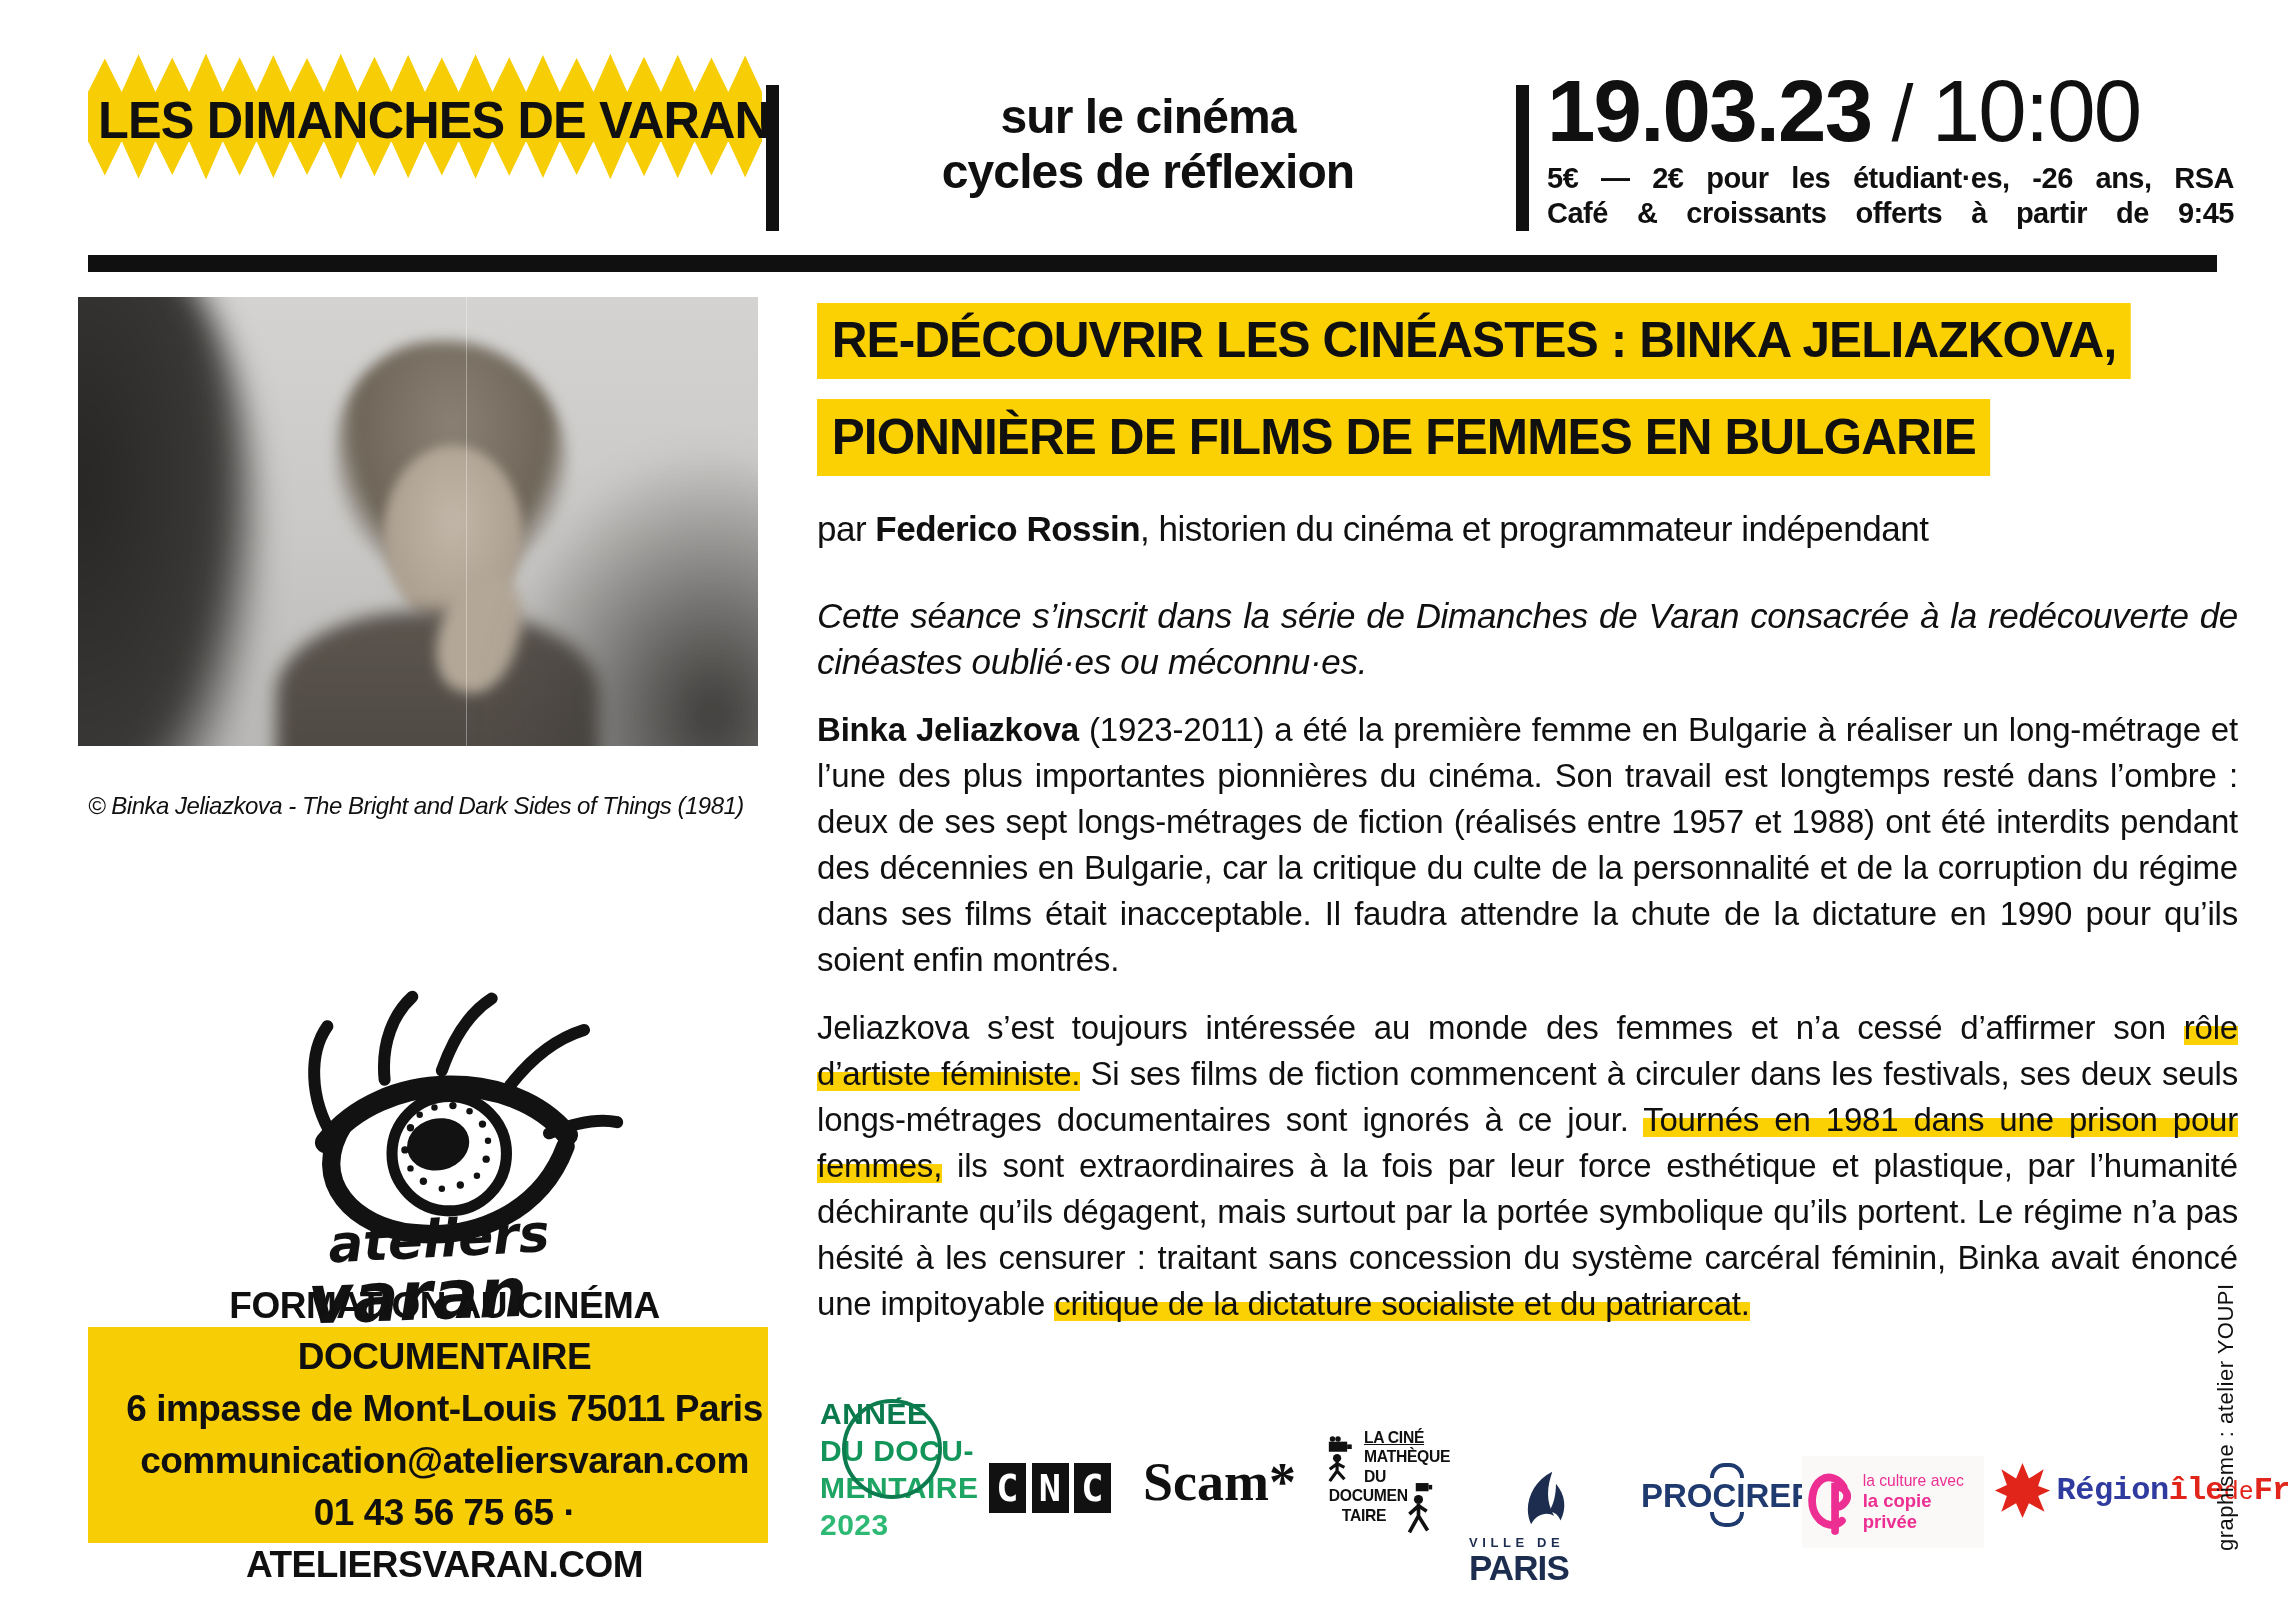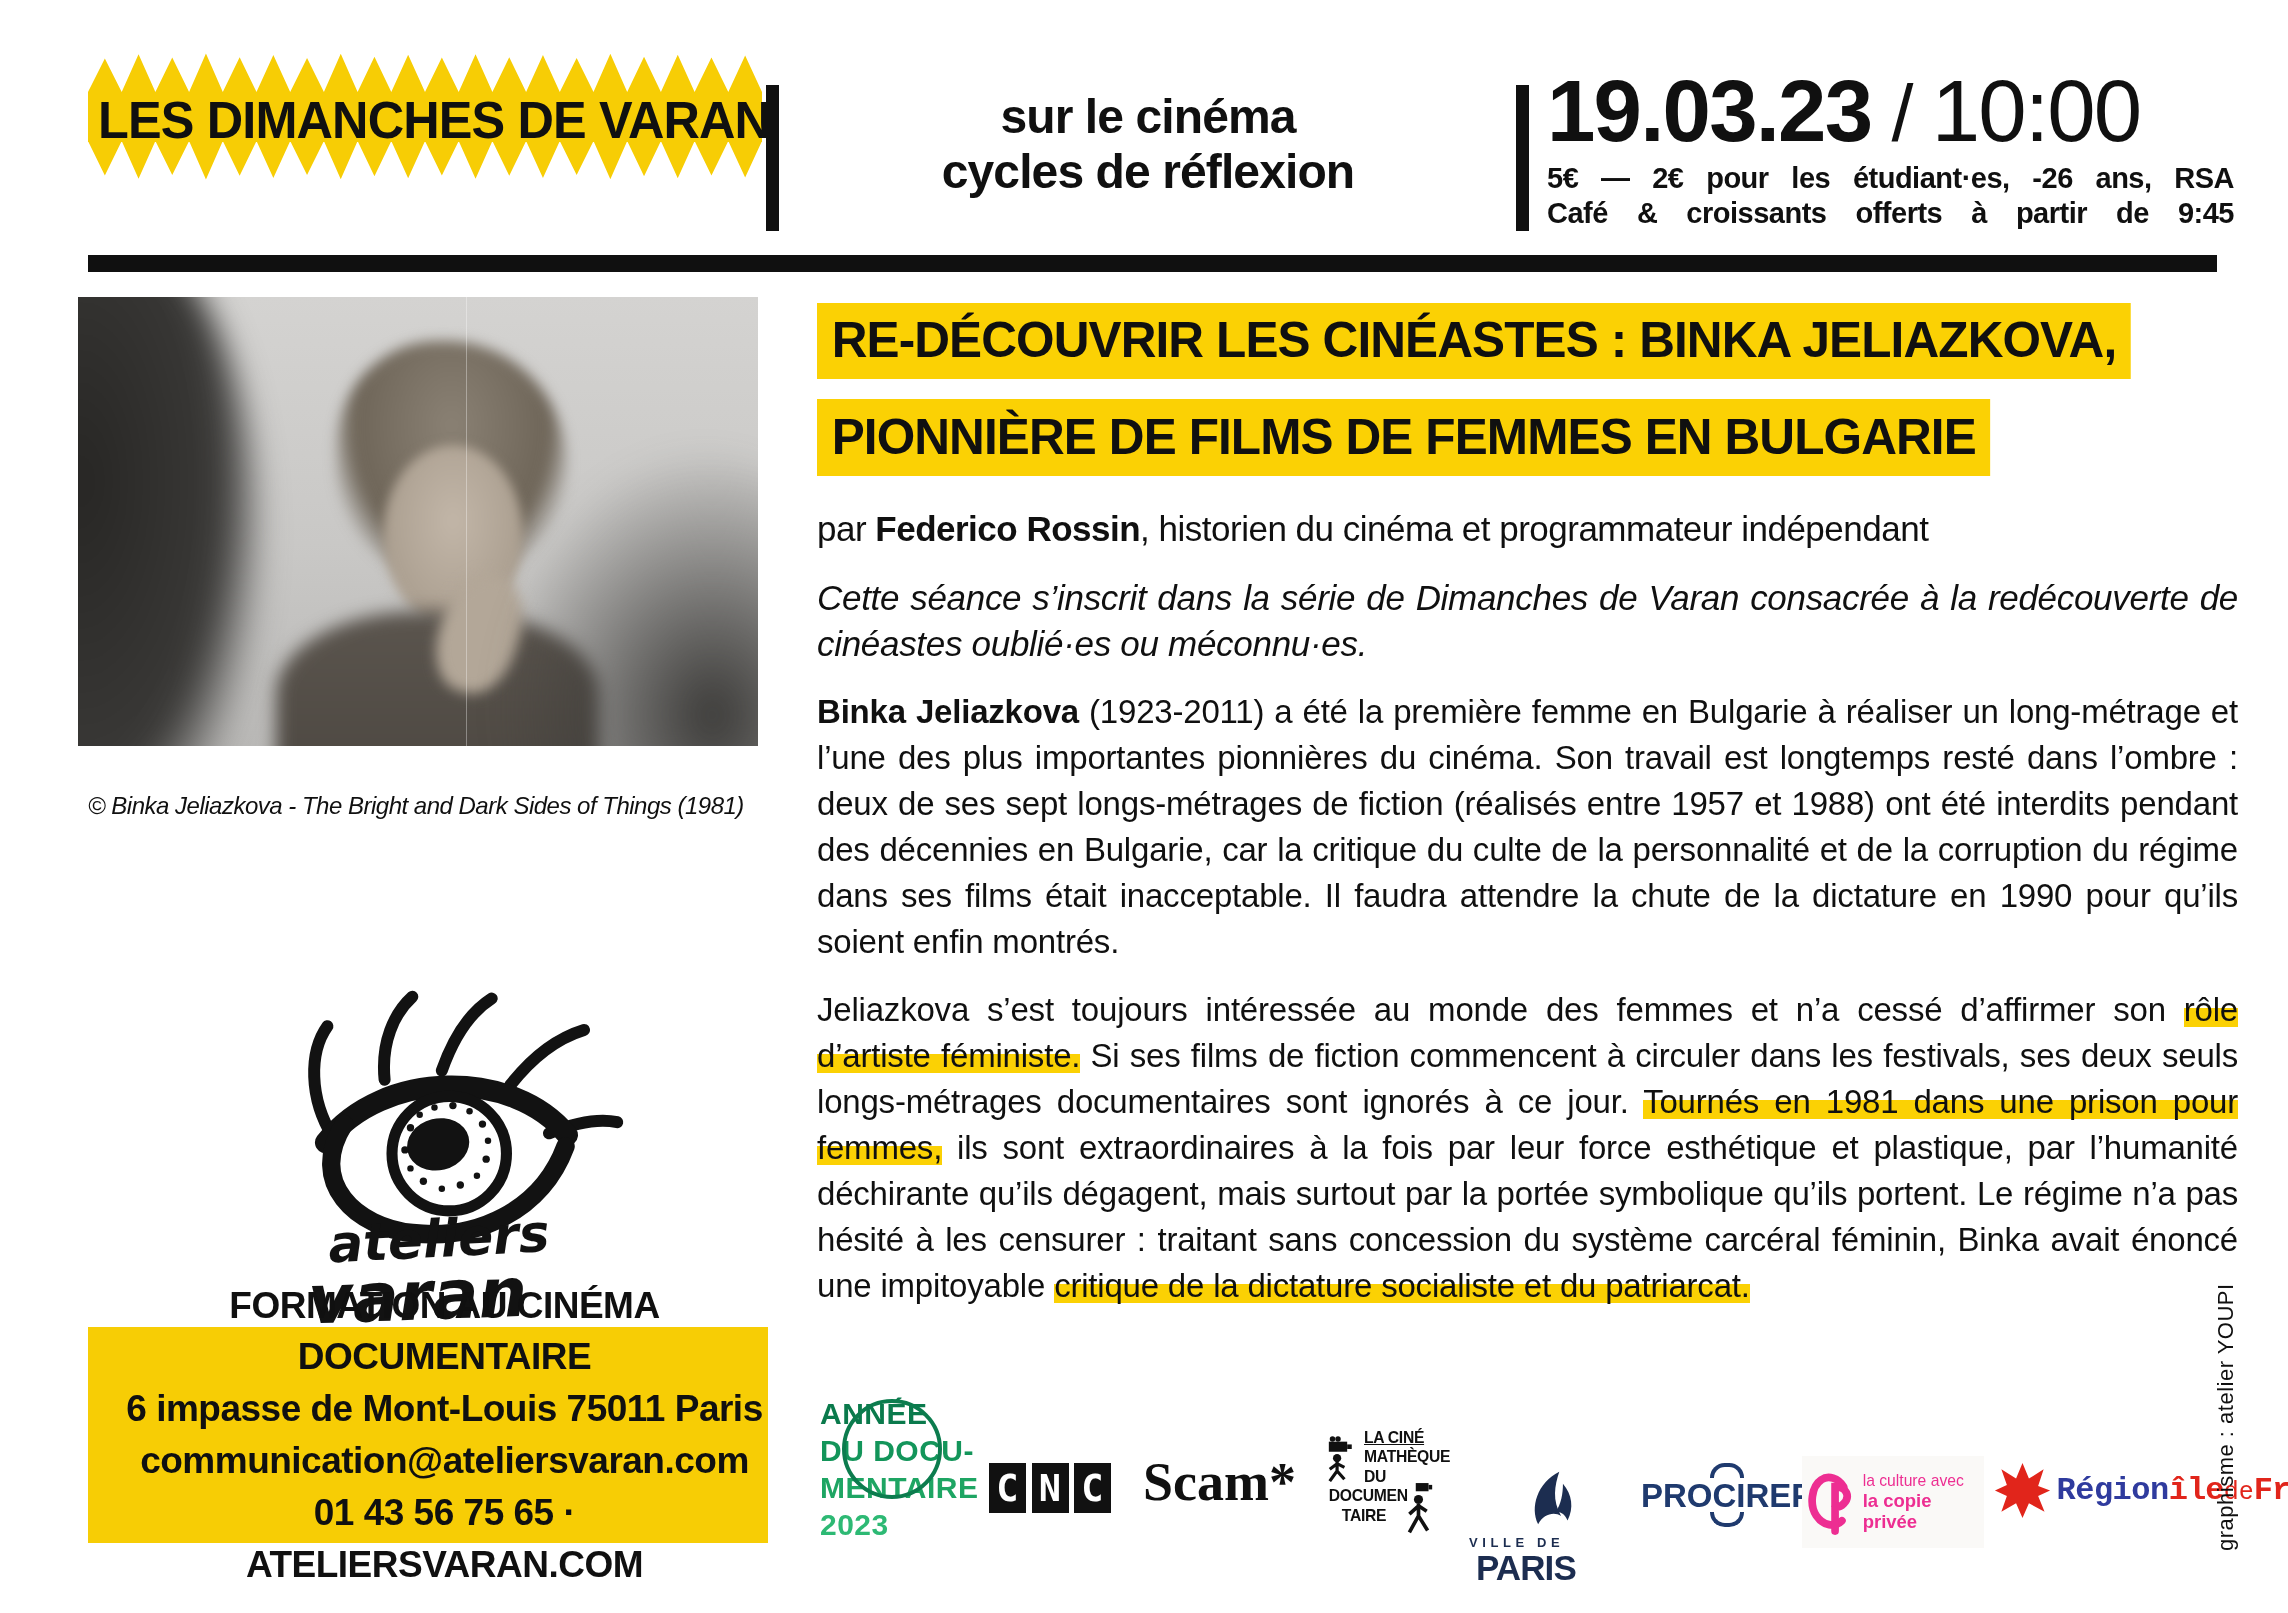--- a/index.html
+++ b/index.html
@@ -55,21 +55,21 @@
     display:flex;flex-direction:column;justify-content:center;text-align:center;}
   .contactbox div{font-size:37px;font-weight:800;line-height:1.4;letter-spacing:-0.5px;padding-left:33px;}
 
   
   .article{position:absolute;left:817px;top:277px;width:1421px;}
   .hl-block{display:inline-block;background:#FBD104;padding:8.3px 14.8px 10px 14.8px;
     font-size:50px;font-weight:800;letter-spacing:-0.9px;white-space:nowrap;transform:scaleX(.99);transform-origin:left;}
   .t1{margin-top:26px;} .t2{margin-top:20px;}
   .byline{margin-top:33px;font-size:35px;letter-spacing:-0.5px;}
   .byline .b{font-weight:800;}
-  .intro{margin-top:26px;font-size:35px;font-style:italic;line-height:46px;text-align:justify;letter-spacing:-0.3px;}
+  .intro{margin-top:44px;font-size:35px;font-style:italic;line-height:46px;text-align:justify;letter-spacing:-0.3px;}
   .para{margin-top:22px;font-size:33px;line-height:46px;text-align:justify;letter-spacing:-0.2px;}
   .para .b{font-weight:800;}
   .para .hl{background:linear-gradient(180deg,rgba(0,0,0,0) 46%,#FBD104 46%,#FBD104 96%,rgba(0,0,0,0) 96%);}
 
   
   .annee{position:absolute;left:820px;top:1395px;font-size:30px;font-weight:700;line-height:37px;letter-spacing:0.5px;}
   .annee .a1{color:#0a7a4c;} .annee .a2{color:#13955a;} .annee .a3{color:#1ea563;} .annee .a4{color:#2db974;}
   .annee-circle{position:absolute;left:842px;top:1399px;width:92px;height:92px;border:4.6px solid #0c7c4e;
     border-radius:50%;pointer-events:none;}
 
@@ -82,21 +82,21 @@
   .cmdd{position:absolute;left:1327px;top:1429px;width:138px;height:115px;font-size:15.7px;font-weight:700;letter-spacing:-0.3px;}
   .cmdd span{position:absolute;white-space:nowrap;}
   .cmdd .l1{left:37px;top:0;text-decoration:underline;} .cmdd .l2{left:37px;top:19.4px;} .cmdd .l3{left:37px;top:39px;}
   .cmdd .l4{left:1.8px;top:58px;} .cmdd .l5{left:14.8px;top:78px;}
   .cmdd svg{position:absolute;}
   .figA{left:0;top:-1.8px;} .figB{left:76px;top:52px;}
 
   .paris{position:absolute;left:1469px;top:1469px;display:flex;align-items:flex-end;gap:9.2px;color:#1C2D50;flex-direction:column;}
   .paris .txt{display:flex;flex-direction:column;}
   .paris .v{font-size:13px;font-weight:600;letter-spacing:4.6px;}
-  .paris .p{font-size:35px;font-weight:900;letter-spacing:-0.9px;line-height:1.05;margin-left:7px;}
+  .paris .p{font-size:35px;font-weight:900;letter-spacing:-0.9px;line-height:1.05;}
 
   .procirep{position:absolute;left:1641px;top:1477px;font-size:33px;font-weight:800;color:#1F3A6E;letter-spacing:0;}
   .cwrap{position:relative;display:inline-block;}
   .cwrap::before{content:"";position:absolute;left:-2.8px;top:-14px;width:26px;height:11px;
     border:4.6px solid #1F3A6E;border-bottom:none;border-radius:14.8px 14.8px 0 0;}
   .cwrap::after{content:"";position:absolute;left:-2.8px;bottom:-12px;width:26px;height:11px;
     border:4.6px solid #1F3A6E;border-top:none;border-radius:0 0 14.8px 14.8px;}
 
   .copie{position:absolute;left:1802px;top:1456px;width:175px;height:85px;background:#faf9f7;
     display:flex;align-items:center;gap:7.4px;padding:3.7px;}

